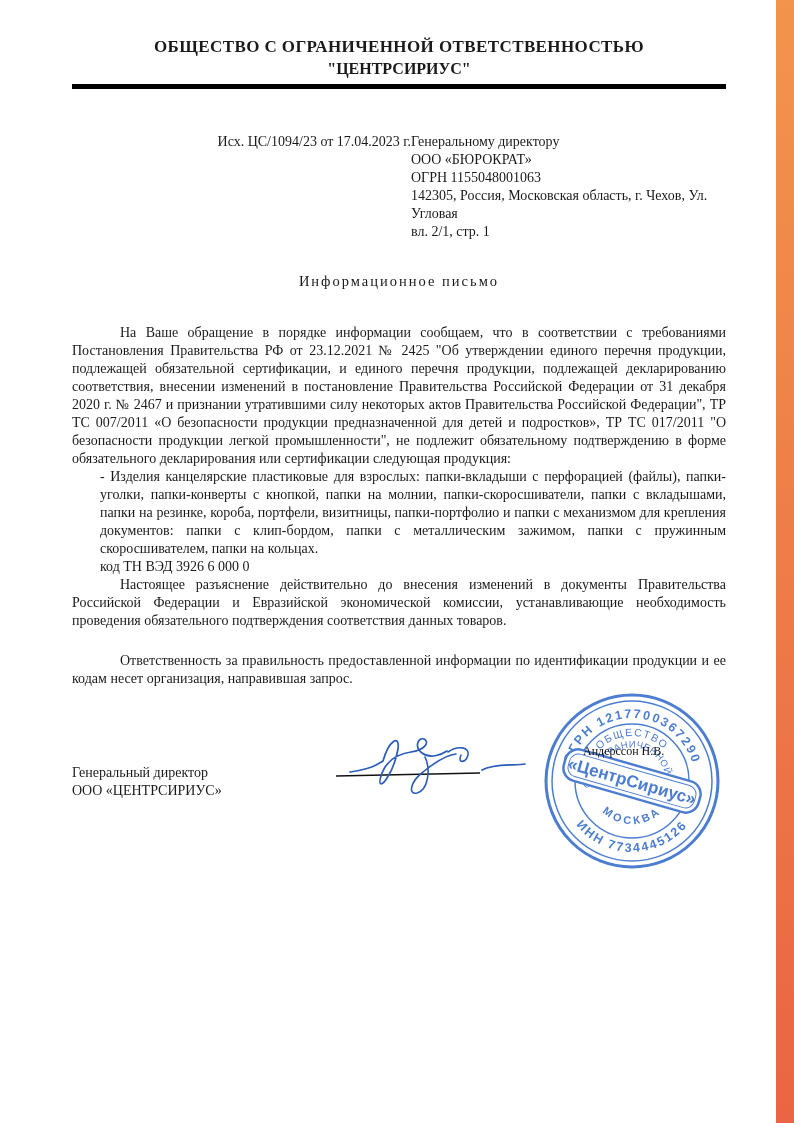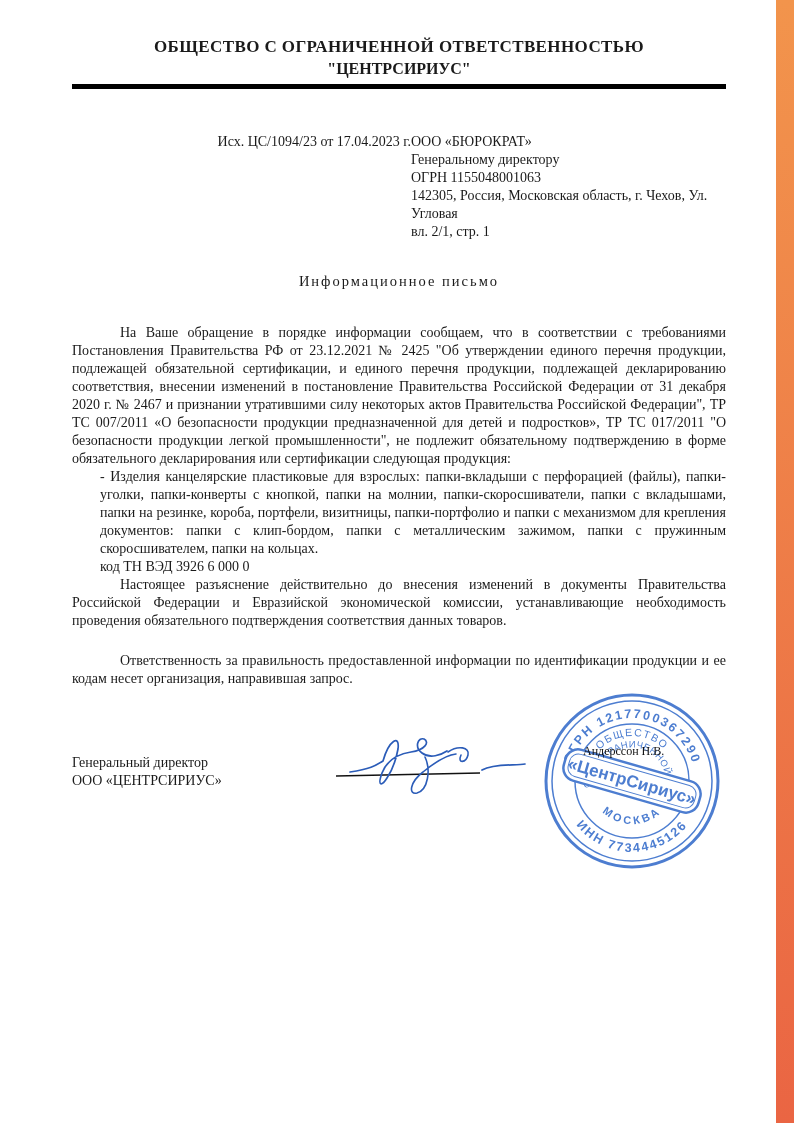--- a/index.html
+++ b/index.html
@@ -34,21 +34,21 @@
     margin-top:32px;font-weight:normal;
   }
   
   .body-text{margin-top:34px;font-size:14px;line-height:18px;text-align:justify;}
   .para{text-indent:48px;margin:0;}
   .para + .para{margin-top:22px;}
   .list-item{margin:0 0 0 28px;text-indent:0;}
   .code-line{margin:0 0 0 28px;}
   
   .signature-area{position:relative;height:300px;margin-top:8px;}
-  .director-block{position:absolute;left:0;top:58px;font-size:14px;line-height:18px;}
+  .director-block{position:absolute;left:0;top:68px;font-size:14px;line-height:18px;}
   .signature-wrap{position:absolute;left:258px;top:28px;width:200px;height:78px;color:var(--signature-color,#2b5cb8);z-index:3;}
   .signer-name{position:absolute;left:511px;top:48px;font-size:12px;z-index:4;color:#111;}
   .stamp-wrap{
     position:absolute;left:470px;top:-5px;width:180px;height:180px;
     color:var(--stamp-color,#3a70cc);opacity:.9;z-index:2;
     font-family:"Liberation Sans","DejaVu Sans",sans-serif;
   }
   .stamp-wrap svg{width:100%;height:100%;}
 </style>
 </head>
@@ -60,22 +60,22 @@
 
   <div class="company-name">
     <div class="company-line1">ОБЩЕСТВО С ОГРАНИЧЕННОЙ ОТВЕТСТВЕННОСТЬЮ</div>
     <div class="company-line2">"ЦЕНТРСИРИУС"</div>
   </div>
   <div class="header-rule"></div>
 
   <div class="meta-row">
     <div class="ref-number">Исх. ЦС/1094/23 от 17.04.2023 г.</div>
     <div class="recipient">
+      <div>Генеральному директору</div>
       <div>ООО «БЮРОКРАТ»</div>
-      <div>Генеральному директору</div>
       <div>ОГРН 1155048001063</div>
       <div>142305, Россия, Московская область, г. Чехов, Ул. Угловая</div>
       <div>вл. 2/1, стр. 1</div>
     </div>
   </div>
 
   <div class="letter-title">Информационное письмо</div>
 
   <div class="body-text">
     <p class="para">На Ваше обращение в порядке информации сообщаем, что в соответствии с требованиями Постановления Правительства РФ от 23.12.2021 № 2425 "Об утверждении единого перечня продукции, подлежащей обязательной сертификации, и единого перечня продукции, подлежащей декларированию соответствия, внесении изменений в постановление Правительства Российской Федерации от 31 декабря 2020 г. № 2467 и признании утратившими силу некоторых актов Правительства Российской Федерации", ТР ТС 007/2011 «О безопасности продукции предназначенной для детей и подростков», ТР ТС 017/2011 "О безопасности продукции легкой промышленности", не подлежит обязательному подтверждению в форме обязательного декларирования или сертификации следующая продукция:</p>

